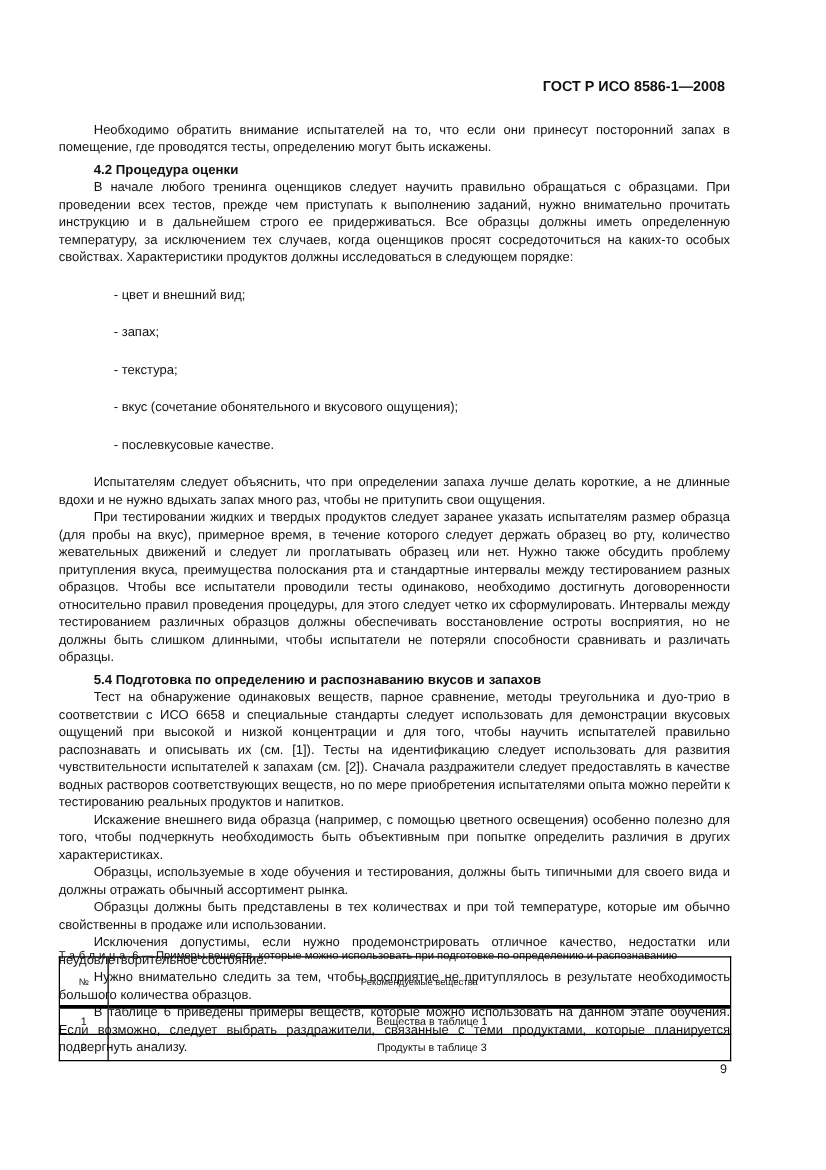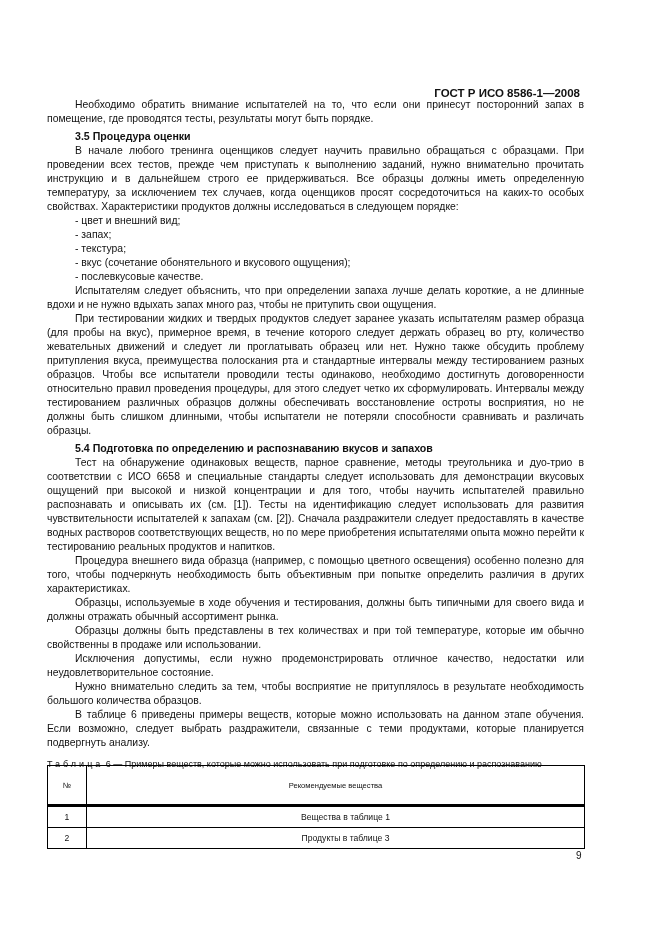--- a/index.html
+++ b/index.html
@@ -2,29 +2,29 @@
 <html><head>
 <meta charset="utf-8">
 <style>
   html, body { margin: 0; padding: 0; background: #ffffff; }
   body {
     width: 661px; height: 936px; position: relative; overflow: hidden;
     font-family: "Liberation Sans", sans-serif; color: #111;
   }
   .header {
     position: absolute; top: 64px; right: 81px;
-    font-size: 11.5px; font-weight: bold; letter-spacing: 0; margin-top: 23px;
+    font-size: 11.5px; font-weight: bold; letter-spacing: 0;
   }
   .content {
     position: absolute; left: 47px; top: 98px; width: 537px;
     font-size: 10.4px; line-height: 14px;
   }
   .p { margin: 0; text-align: justify; text-indent: 28px; }
   .h { margin: 3px 0 1px 0; padding-left: 28px; font-weight: bold; font-size: 10.6px; }
-  .li { margin: 0; padding-left: 28px; }
+  .li { margin: 16px; padding-left: 28px; }
   .caption {
     position: absolute; left: 47px; top: 738px; width: 537px;
     font-size: 9px; line-height: 13px; margin-top: 20px;
   }
   .caption .sp { letter-spacing: 3px; }
   table.t {
     position: absolute; left: 47px; top: 765px; width: 538px;
     border-collapse: collapse; font-size: 8.6px;
   }
   table.t td, table.t th { border: 1px solid #000; padding: 0; }
@@ -36,33 +36,33 @@
   .pagenum {
     position: absolute; top: 850px; left: 576px; font-size: 10px;
   }
 </style>
 </head>
 <body>
 
 <div class="header">ГОСТ Р ИСО 8586-1—2008</div>
 
 <div class="content">
-  <p class="p">Необходимо обратить внимание испытателей на то, что если они принесут посторонний запах в помещение, где проводятся тесты, результаты могут быть порядке.</p>
-  <p class="h">3.5  Процедура оценки</p>
+  <p class="p">Необходимо обратить внимание испытателей на то, что если они принесут посторонний запах в помещение, где проводятся тесты, определению могут быть искажены.</p>
+  <p class="h">4.2  Процедура оценки</p>
   <p class="p">В начале любого тренинга оценщиков следует научить правильно обращаться с образцами. При проведении всех тестов, прежде чем приступать к выполнению заданий, нужно внимательно прочитать инструкцию и в дальнейшем строго ее придерживаться. Все образцы должны иметь определенную температуру, за исключением тех случаев, когда оценщиков просят сосредоточиться на каких-то особых свойствах. Характеристики продуктов должны исследоваться в следующем порядке:</p>
   <p class="li">- цвет и внешний вид;</p>
   <p class="li">- запах;</p>
   <p class="li">- текстура;</p>
   <p class="li">- вкус (сочетание обонятельного и вкусового ощущения);</p>
   <p class="li">- послевкусовые качестве.</p>
   <p class="p">Испытателям следует объяснить, что при определении запаха лучше делать короткие, а не длинные вдохи и не нужно вдыхать запах много раз, чтобы не притупить свои ощущения.</p>
   <p class="p">При тестировании жидких и твердых продуктов следует заранее указать испытателям размер образца (для пробы на вкус), примерное время, в течение которого следует держать образец во рту, количество жевательных движений и следует ли проглатывать образец или нет. Нужно также обсудить проблему притупления вкуса, преимущества полоскания рта и стандартные интервалы между тестированием разных образцов. Чтобы все испытатели проводили тесты одинаково, необходимо достигнуть договоренности относительно правил проведения процедуры, для этого следует четко их сформулировать. Интервалы между тестированием различных образцов должны обеспечивать восстановление остроты восприятия, но не должны быть слишком длинными, чтобы испытатели не потеряли способности сравнивать и различать образцы.</p>
   <p class="h">5.4  Подготовка по определению и распознаванию вкусов и запахов</p>
   <p class="p">Тест на обнаружение одинаковых веществ, парное сравнение, методы треугольника и дуо-трио в соответствии с ИСО 6658 и специальные стандарты следует использовать для демонстрации вкусовых ощущений при высокой и низкой концентрации и для того, чтобы научить испытателей правильно распознавать и описывать их (см. [1]). Тесты на идентификацию следует использовать для развития чувствительности испытателей к запахам (см. [2]). Сначала раздражители следует предоставлять в качестве водных растворов соответствующих веществ, но по мере приобретения испытателями опыта можно перейти к тестированию реальных продуктов и напитков.</p>
-  <p class="p">Процедура внешнего вида образца (например, с помощью цветного освещения) особенно полезно для того, чтобы подчеркнуть необходимость быть объективным при попытке определить различия в других характеристиках.</p>
+  <p class="p">Искажение внешнего вида образца (например, с помощью цветного освещения) особенно полезно для того, чтобы подчеркнуть необходимость быть объективным при попытке определить различия в других характеристиках.</p>
   <p class="p">Образцы, используемые в ходе обучения и тестирования, должны быть типичными для своего вида и должны отражать обычный ассортимент рынка.</p>
   <p class="p">Образцы должны быть представлены в тех количествах и при той температуре, которые им обычно свойственны в продаже или использовании.</p>
   <p class="p">Исключения допустимы, если нужно продемонстрировать отличное качество, недостатки или неудовлетворительное состояние.</p>
   <p class="p">Нужно внимательно следить за тем, чтобы восприятие не притуплялось в результате необходимость большого количества образцов.</p>
   <p class="p">В таблице 6 приведены примеры веществ, которые можно использовать на данном этапе обучения. Если возможно, следует выбрать раздражители, связанные с теми продуктами, которые планируется подвергнуть анализу.</p>
 </div>
 
 <div class="caption">
   <span class="sp">Таблица</span><span> 6 — Примеры веществ, которые можно использовать при подготовке по определению и распознаванию</span>
 </div>

